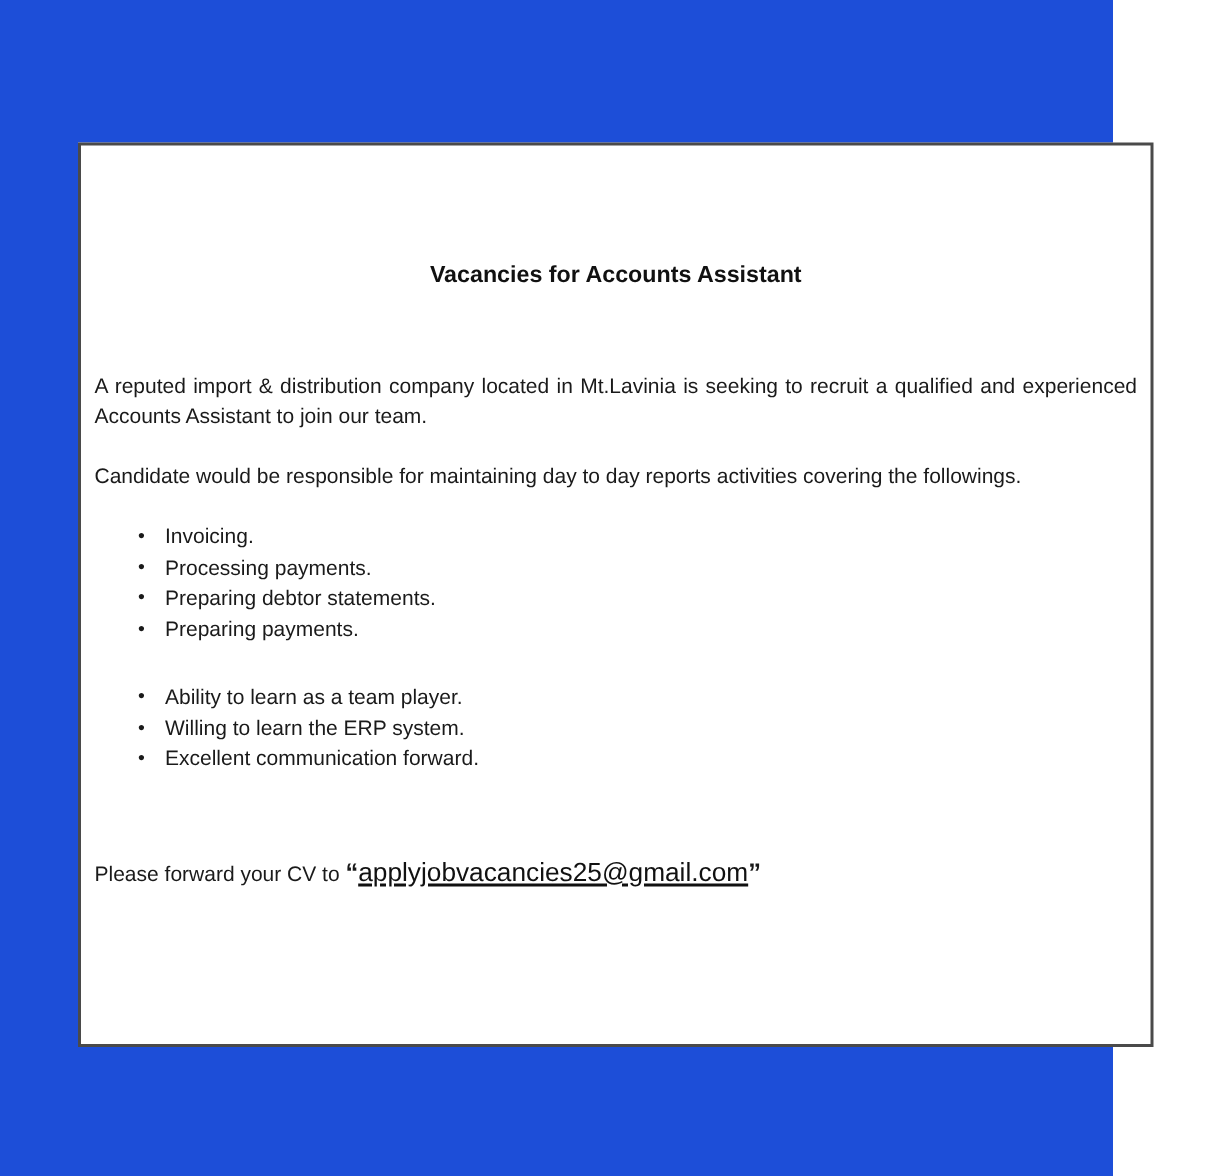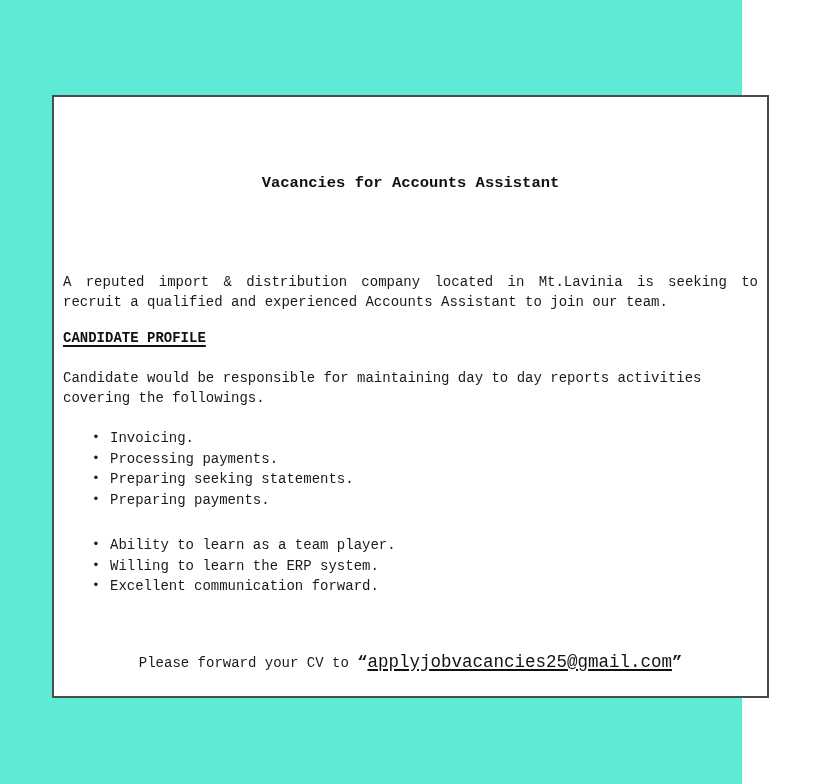--- a/index.html
+++ b/index.html
@@ -5,22 +5,22 @@
   * { box-sizing: border-box; }
   html, body {
     margin: 0;
     padding: 0;
     background: #ffffff;
   }
   .page {
     position: relative;
     width: 742px;
     height: 784px;
-    background: #5eead4;
-    font-family: Liberation Mono, monospace;
+    background: #1d4ed8;
+    font-family: Liberation Sans, sans-serif;
     color: #1a1a1a;
   }
   .notice-box {
     position: absolute;
     left: 52px;
     top: 95px;
     width: 717px;
     height: 603px;
     border: 2px solid #4a4a4a;
     padding: 0 9px;
@@ -33,21 +33,21 @@
     font-weight: bold;
     text-align: center;
     color: #111111;
   }
   .body-text {
     font-size: 14px;
     line-height: 20px;
     color: #1a1a1a;
   }
   .intro {
-    margin: 78px 0 0 0;
+    margin: 53px 0 0 0;
     text-align: justify;
     text-justify: inter-word;
   }
   .desc {
     margin: 20px 0 0 0;
   }
   .section-heading {
     font-size: 14px;
     line-height: 20px;
     font-weight: bold;
@@ -74,21 +74,20 @@
     flex: none;
     width: 18px;
     font-size: 13px;
   }
   .li-text { flex: 1 1 auto; }
   .footer-line {
     margin: 53px 0 4px 0;
     font-size: 14px;
     line-height: 24px;
     white-space: nowrap;
-    text-align: center;
   }
   .quote {
     font-weight: bold;
     font-size: 17px;
   }
   .email-link {
     font-size: 17.5px;
     color: #111111;
     text-decoration: underline;
     text-decoration-thickness: 1.5px;
@@ -99,36 +98,35 @@
 </head>
 <body>
 
 <div class="page">
   <div class="notice-box">
 
     <h1 class="doc-title">Vacancies for Accounts Assistant</h1>
 
     <p class="body-text intro">A reputed import &amp; distribution company located in Mt.Lavinia is seeking to recruit a qualified and experienced Accounts Assistant to join our team.</p>
 
-    <h2 class="section-heading h-profile">CANDIDATE PROFILE</h2>
 
     <p class="body-text desc">Candidate would be responsible for maintaining day to day reports activities covering the followings.</p>
 
     <ul class="bullet-list list-a">
       <li>
           <span class="bullet">•</span>
           <span class="li-text">Invoicing.</span>
         </li>
       <li>
           <span class="bullet">•</span>
           <span class="li-text">Processing payments.</span>
         </li>
       <li>
           <span class="bullet">•</span>
-          <span class="li-text">Preparing seeking statements.</span>
+          <span class="li-text">Preparing debtor statements.</span>
         </li>
       <li>
           <span class="bullet">•</span>
           <span class="li-text">Preparing payments.</span>
         </li>
     </ul>
 
 
     <ul class="bullet-list list-b">
       <li>

